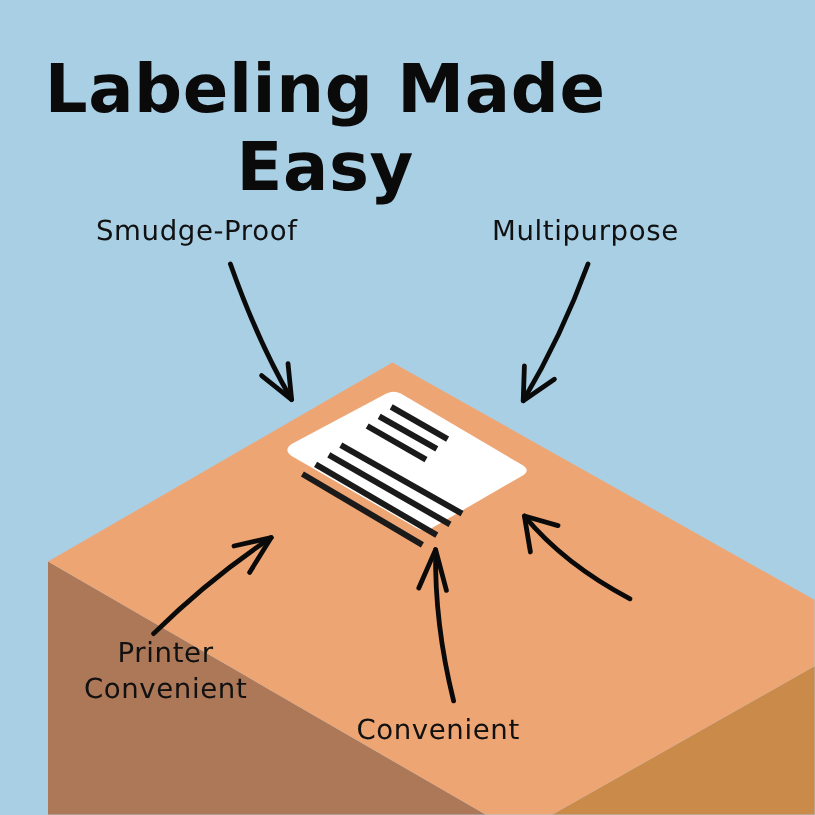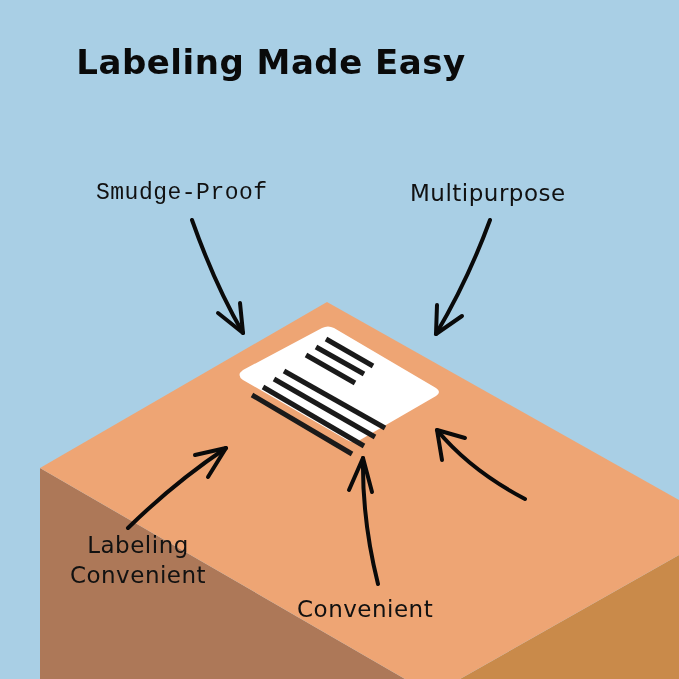--- a/index.html
+++ b/index.html
@@ -1,18 +1,18 @@
 <!DOCTYPE html>
 <html><head>
 <meta charset="utf-8">
 <style>
   html, body { margin: 0; padding: 0; }
   body { width: 679px; height: 679px; overflow: hidden; background: #a9cfe5; position: relative; font-family: "Liberation Sans", sans-serif; }
   .scene { position: absolute; left: 0; top: 0; width: 679px; height: 679px; }
-  .title { position: absolute; left: 0; top: 42px; width: 542px; text-align: center; font-family: "DejaVu Sans", sans-serif; font-weight: bold; font-size: 34px; letter-spacing: 0.5px; color: #0a0a0a; }
+  .title { position: absolute; left: 0; top: 42px; width: 542px; text-align: center; font-family: "DejaVu Sans", sans-serif; font-weight: bold; font-size: 56px; letter-spacing: 0.5px; color: #0a0a0a; }
   .feature { position: absolute; font-family: "DejaVu Sans", sans-serif; font-size: 23px; color: #111; line-height: 30px; letter-spacing: 0.5px; }
   .center { text-align: center; }
 </style>
 </head>
 <body>
 
 <svg class="scene" viewBox="0 0 679 679" width="679" height="679">
 
   <polygon points="40,468 405,679 40,679" fill="#ad7858"></polygon>
 
@@ -52,24 +52,24 @@
     </g>
     <g>
       <path d="M525,499 Q470,470 437,430"></path>
       <path d="M442,460 L437,430 L465,438"></path>
     </g>
   </g>
 </svg>
 
 <div class="title">Labeling Made Easy</div>
 
-<div class="feature" style="left:96px; top:178px;font-family:Liberation Mono, monospace;">Smudge-Proof</div>
+<div class="feature" style="left:80px; top:178px;">Smudge-Proof</div>
 <div class="feature" style="left:410px; top:178px;">Multipurpose</div>
 
 <div class="feature center" style="left:68px; top:530px; width:140px;">
-  <div>Labeling</div>
+  <div>Printer</div>
   <div>Convenient</div>
 </div>
 
 <div class="feature" style="left:297px; top:594px;">Convenient</div>
 
 <div class="feature center" style="left:505px; top:484px; width:140px;">
 </div>
 
 </body></html>

